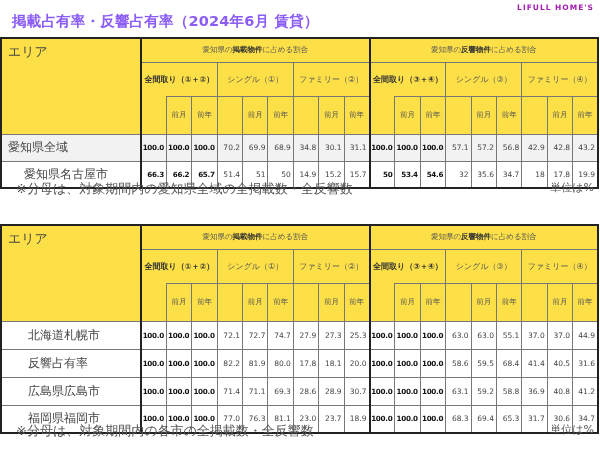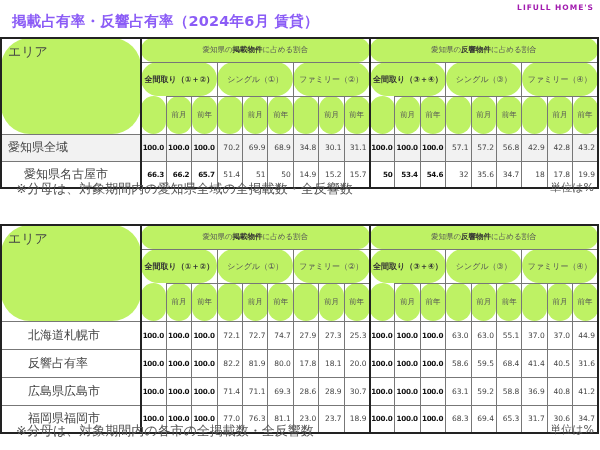--- a/index.html
+++ b/index.html
@@ -6,21 +6,21 @@
   html, body { width: 600px; height: 450px; background: #ffffff; overflow: hidden; }
   body { font-family: "DejaVu Sans", "Liberation Sans", sans-serif; color: #222; position: relative; }
 
   .title { position: absolute; left: 4px; top: 12px; font-size: 14.5px; font-weight: bold; color: #8b5cf6; letter-spacing: 0.2px; margin-left: 8px; }
   .logo { position: absolute; right: 6px; top: 4px; text-align: right; color: #a21caf; font-family: "DejaVu Sans", sans-serif; font-weight: bold; line-height: 1; }
   .logo .small { font-size: 7.5px; letter-spacing: 1px; display: block; }
   .logo .big { font-size: 19px; letter-spacing: 2.5px; display: block; margin-top: 1px; }
 
   table.grid { position: absolute; left: 0; border-collapse: collapse; table-layout: fixed; width: 598px; }
   table.grid td, table.grid th { border: 1px solid #777; padding: 0; overflow: hidden; white-space: nowrap; }
-  table.grid th { background: #bef264; font-weight: normal; color: #555; border-radius: 29px; }
+  table.grid th { background: #fde047; font-weight: normal; color: #555; }
   .area-head { text-align: left; vertical-align: top; font-size: 13px; color: #444 !important; padding: 4px 0 0 6px !important; border-right: 2px solid #222 !important; }
   .grp-head { font-size: 7.5px; text-align: center; height: 24px; color: #555; }
   .grp-head b { color: #333; }
   .sub-head { font-size: 8px; text-align: center; height: 34px; vertical-align: middle; color: #666; }
   .sub-head.total { font-weight: bold; color: #333; border-bottom: none !important; }
   .sub-head.plain { border-bottom: 1px solid #777; }
   .cmp-head { font-size: 7.5px; text-align: center; height: 38px; color: #444; }
   .cmp-blank { border-top: none !important; }
   .dotted-r { border-right: 1px dotted #555 !important; }
   .thick-r { border-right: 2px solid #222 !important; }

